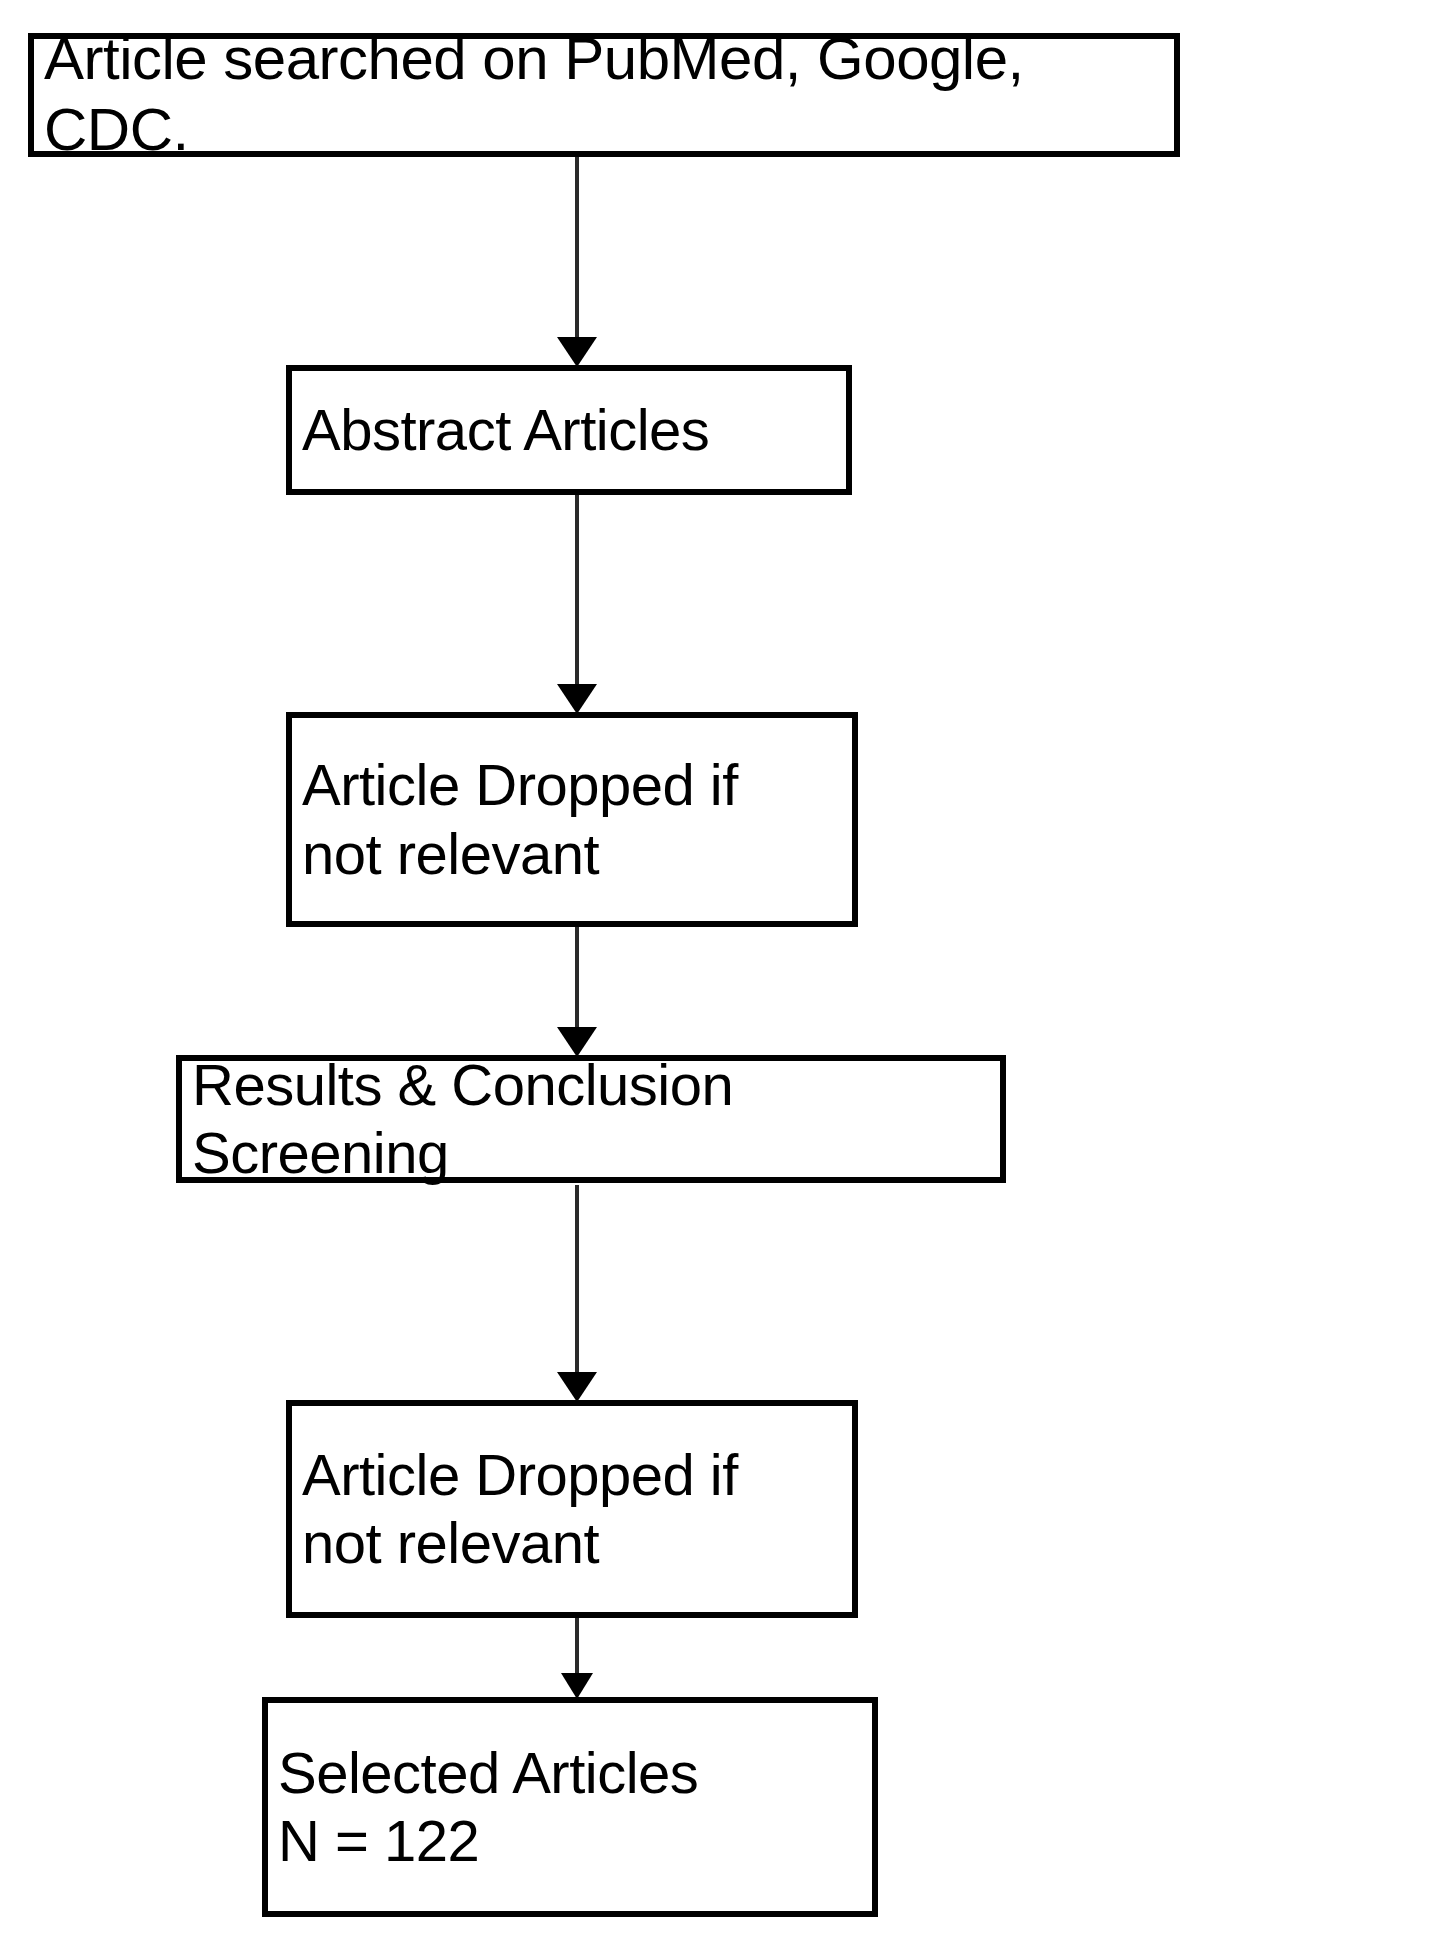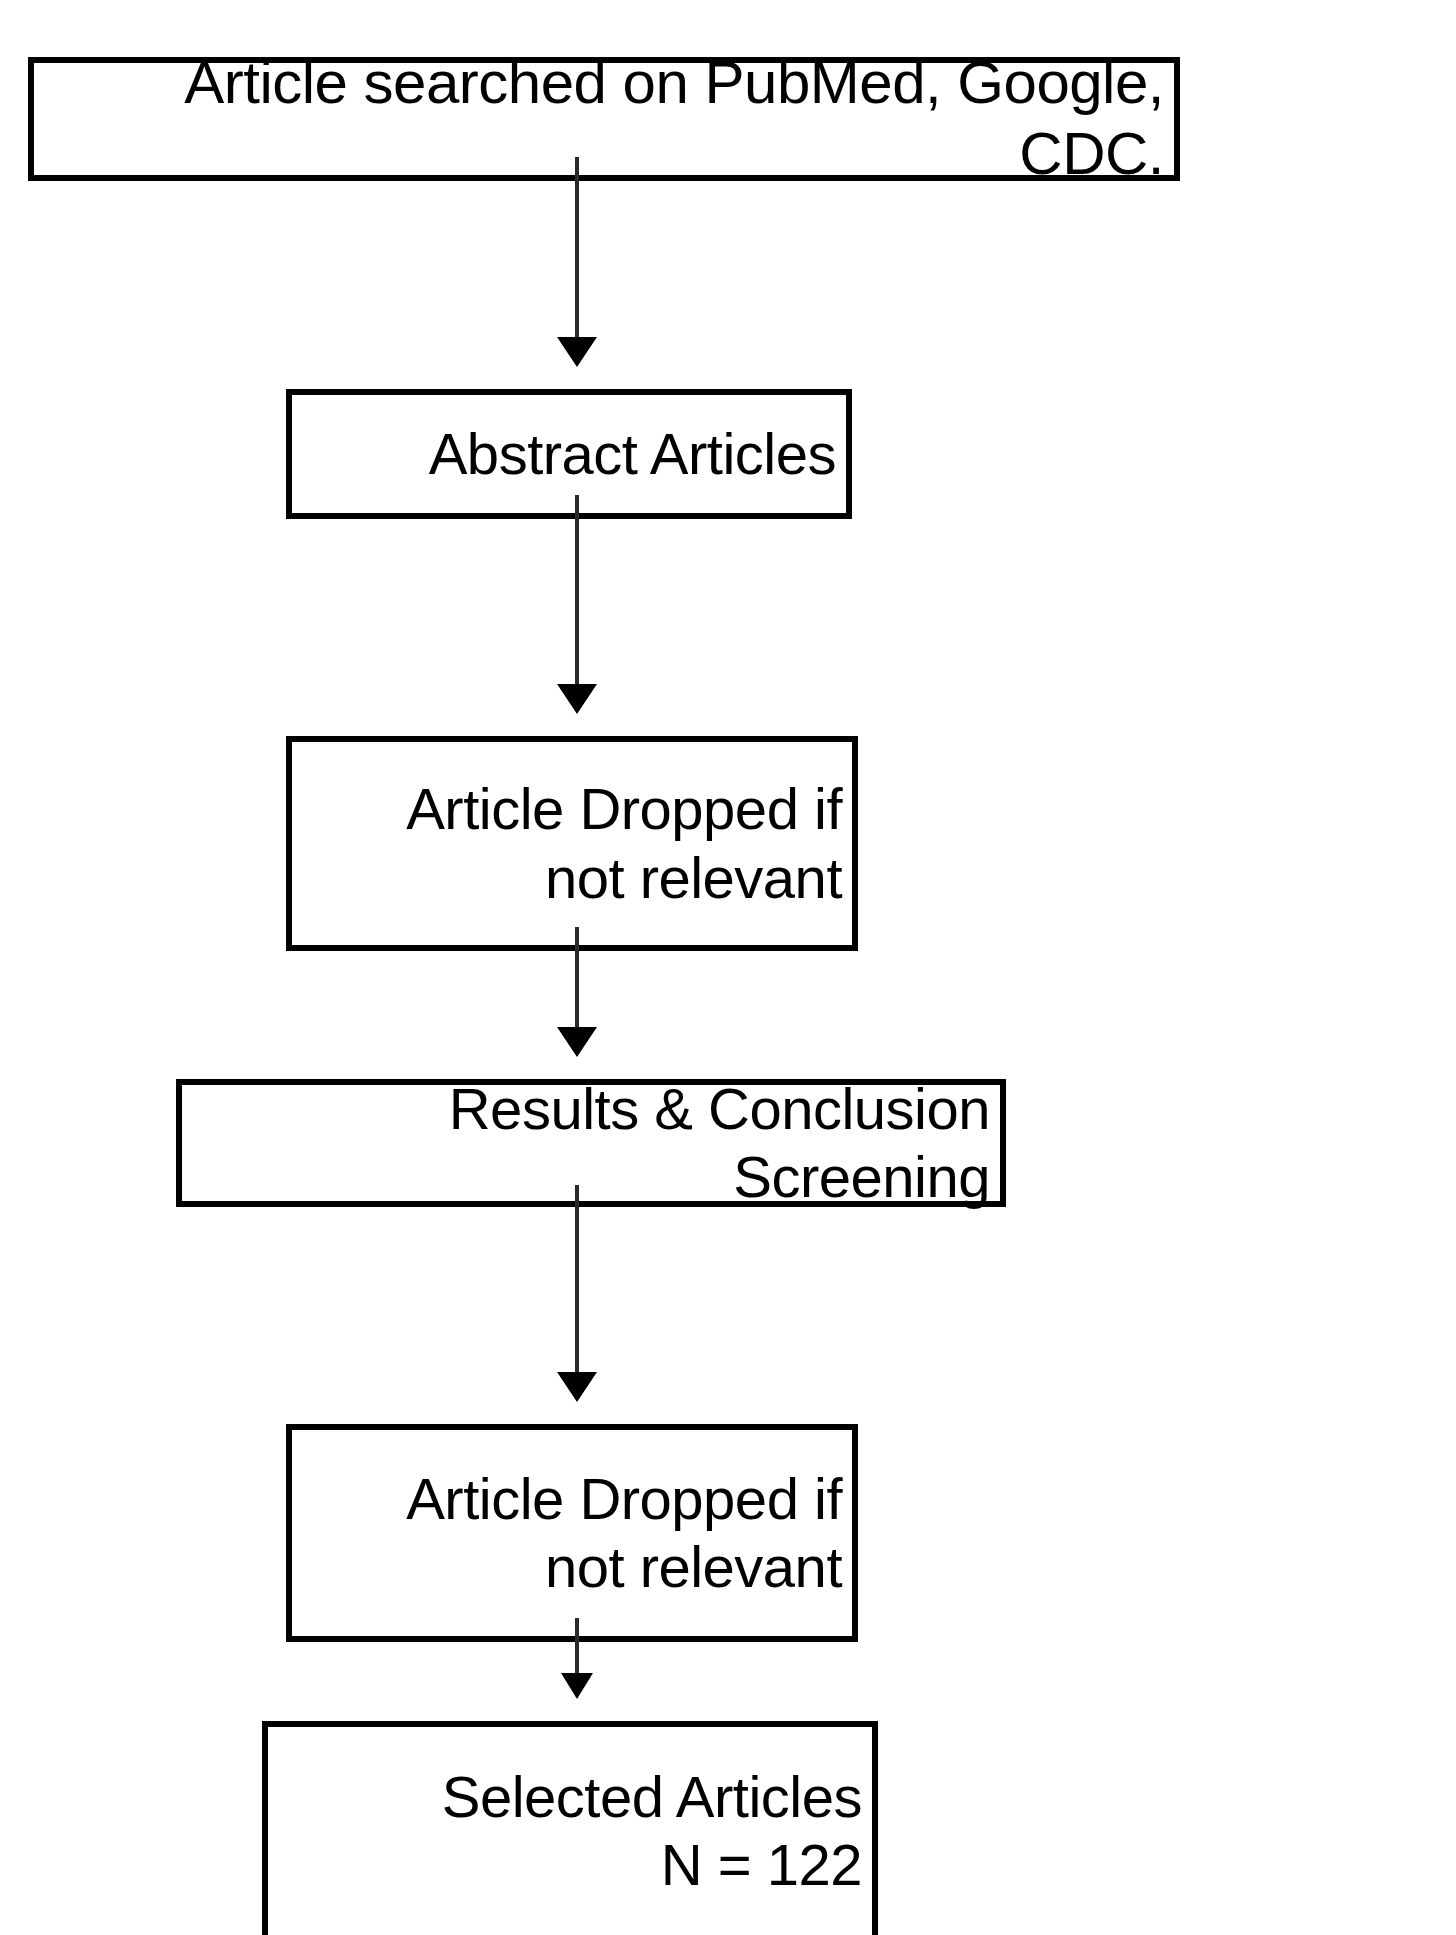--- a/index.html
+++ b/index.html
@@ -19,41 +19,40 @@
     overflow: hidden;
   }
   .node {
     position: absolute;
     box-sizing: border-box;
     background: #ffffff;
     border: 6px solid #000000;
     display: flex;
     align-items: center;
     justify-content: center;
-    text-align: right;
+    text-align: left;
     color: #000000;
     line-height: 1.18;
     letter-spacing: -0.5px;
-    margin-top: 24px;
   }
   .node .label {
     display: block;
     width: 100%;
     padding: 0 10px;
     white-space: pre-line;
     font-weight: 400;
   }
 
   
   #node-search   { left: 28px;  top: 33px;   width: 1152px; height: 124px; font-size: 60px; }
   #node-abstract { left: 286px; top: 365px;  width: 566px;  height: 130px; font-size: 58px; }
   #node-drop1    { left: 286px; top: 712px;  width: 572px;  height: 215px; font-size: 58px; }
   #node-results  { left: 176px; top: 1055px; width: 830px;  height: 128px; font-size: 58px; }
   #node-drop2    { left: 286px; top: 1400px; width: 572px;  height: 218px; font-size: 58px; }
-  #node-selected { left: 262px; top: 1697px; width: 616px;  height: 220px; font-size: 58px; padding-left: 36px; }
+  #node-selected { left: 262px; top: 1697px; width: 616px;  height: 220px; font-size: 58px; }
 
   
   .connector {
     position: absolute;
     pointer-events: none;
   }
   .conn-line {
     position: absolute;
     left: 50%;
     top: 0;

